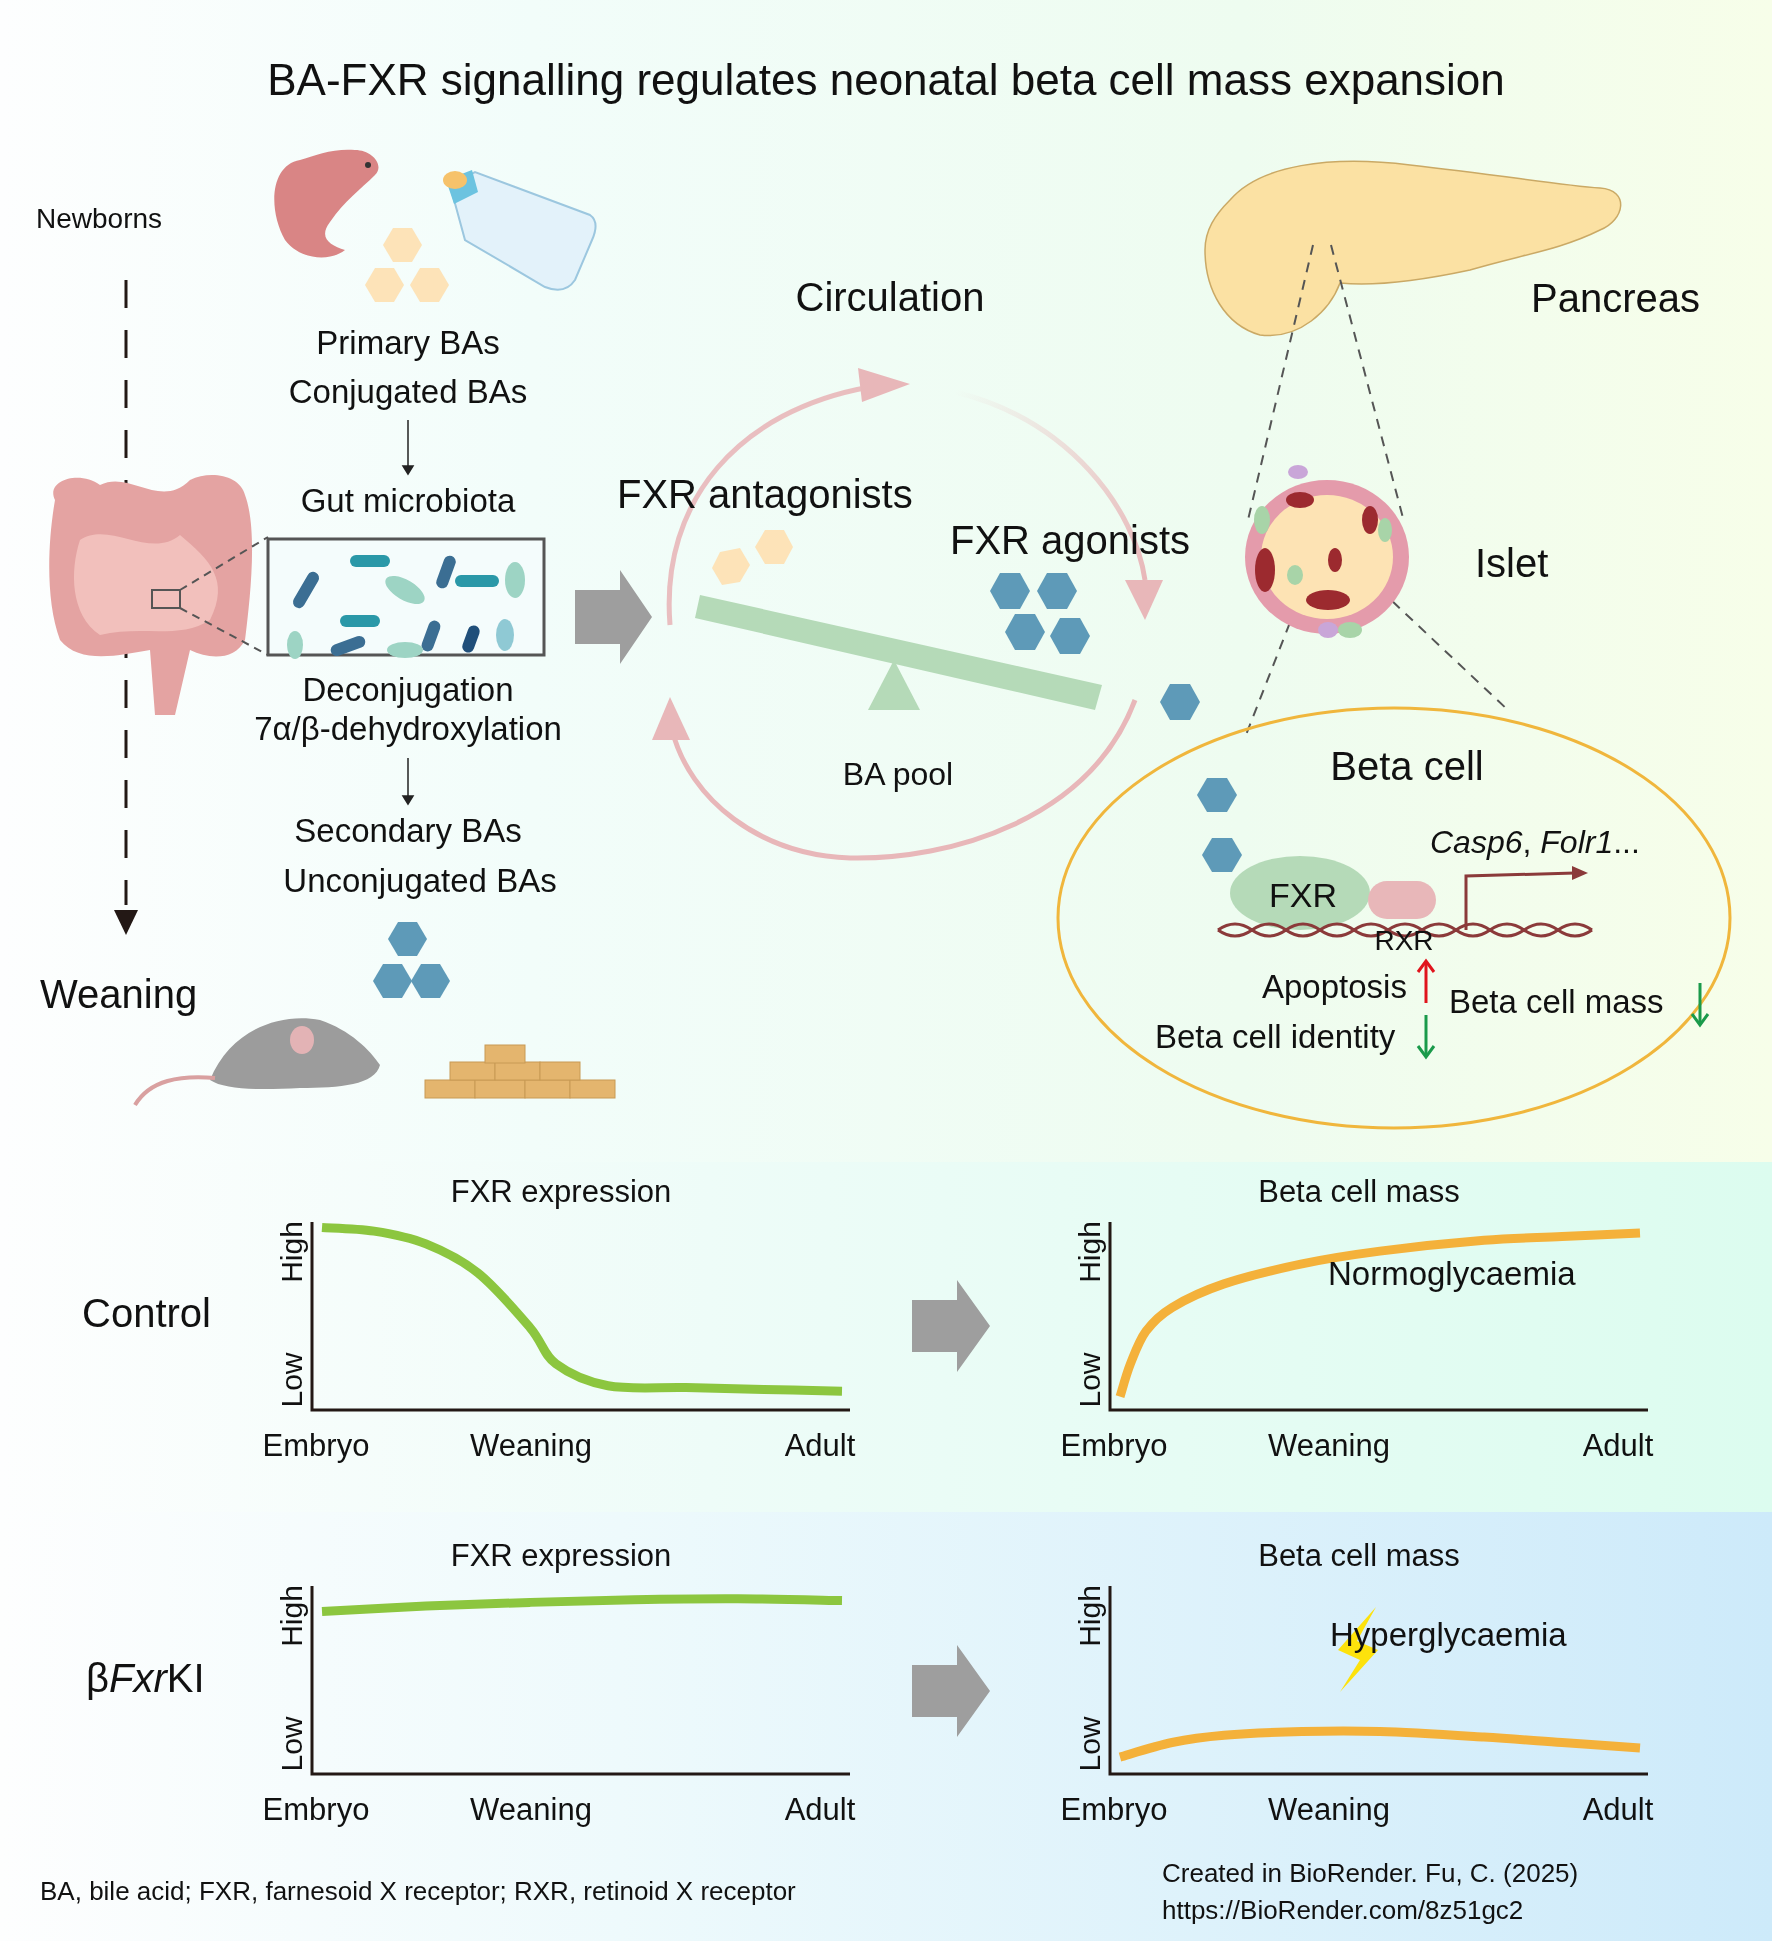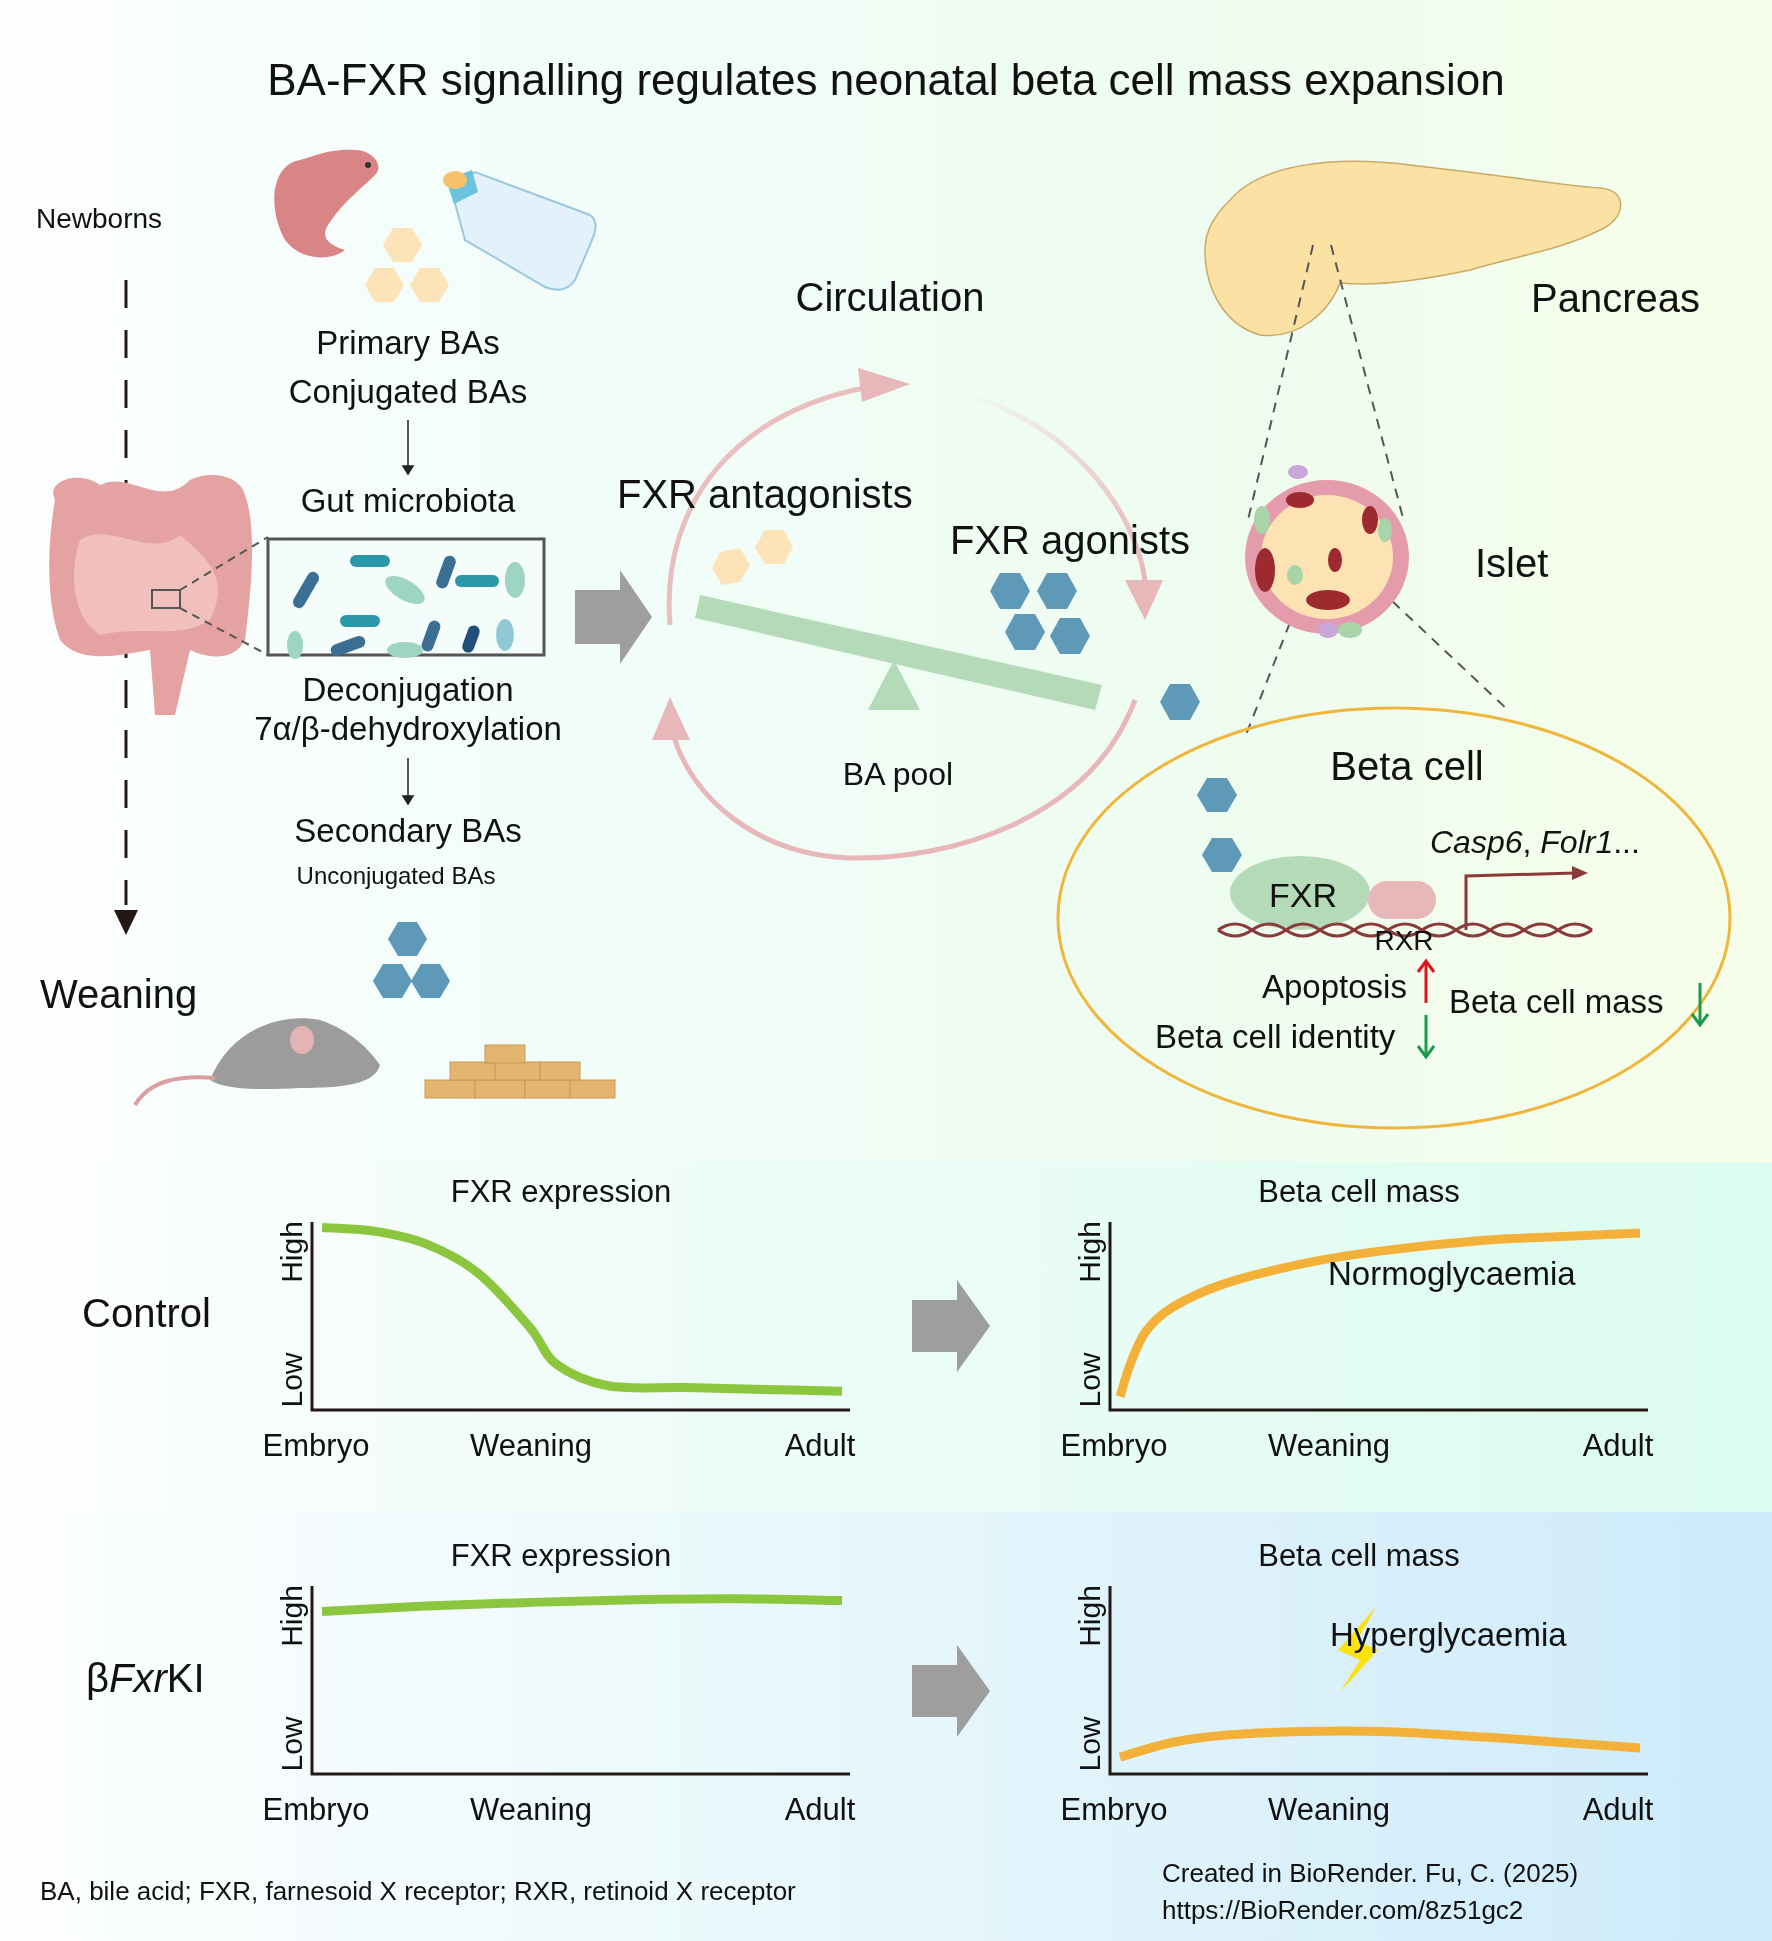--- a/index.html
+++ b/index.html
@@ -206,21 +206,21 @@
 
 <div class="t" style="left:28px;top:205px;font-size:28px;margin-left:8px;">Newborns</div>
 <div class="t" style="left:40px;top:974px;font-size:40px;">Weaning</div>
 
 <div class="t c" style="left:408px;top:326px;font-size:33px;">Primary BAs</div>
 <div class="t c" style="left:408px;top:375px;font-size:33px;text-align:right;">Conjugated BAs</div>
 <div class="t c" style="left:408px;top:484px;font-size:33px;">Gut microbiota</div>
 <div class="t c" style="left:408px;top:673px;font-size:33px;">Deconjugation</div>
 <div class="t c" style="left:408px;top:712px;font-size:33px;">7α/β-dehydroxylation</div>
 <div class="t c" style="left:408px;top:814px;font-size:33px;">Secondary BAs</div>
-<div class="t c" style="left:396px;top:864px;font-size:24px;">Unconjugated BAs</div>
+<div class="t c" style="left:420px;top:864px;font-size:33px;">Unconjugated BAs</div>
 
 <div class="t c" style="left:890px;top:277px;font-size:40px;">Circulation</div>
 <div class="t" style="left:617px;top:474px;font-size:40px;">FXR antagonists</div>
 <div class="t" style="left:950px;top:520px;font-size:40px;">FXR agonists</div>
 <div class="t c" style="left:898px;top:758px;font-size:32px;">BA pool</div>
 
 <div class="t" style="left:1531px;top:278px;font-size:40px;">Pancreas</div>
 <div class="t" style="left:1475px;top:543px;font-size:40px;">Islet</div>
 
 <div class="t c" style="left:1407px;top:746px;font-size:40px;">Beta cell</div>

